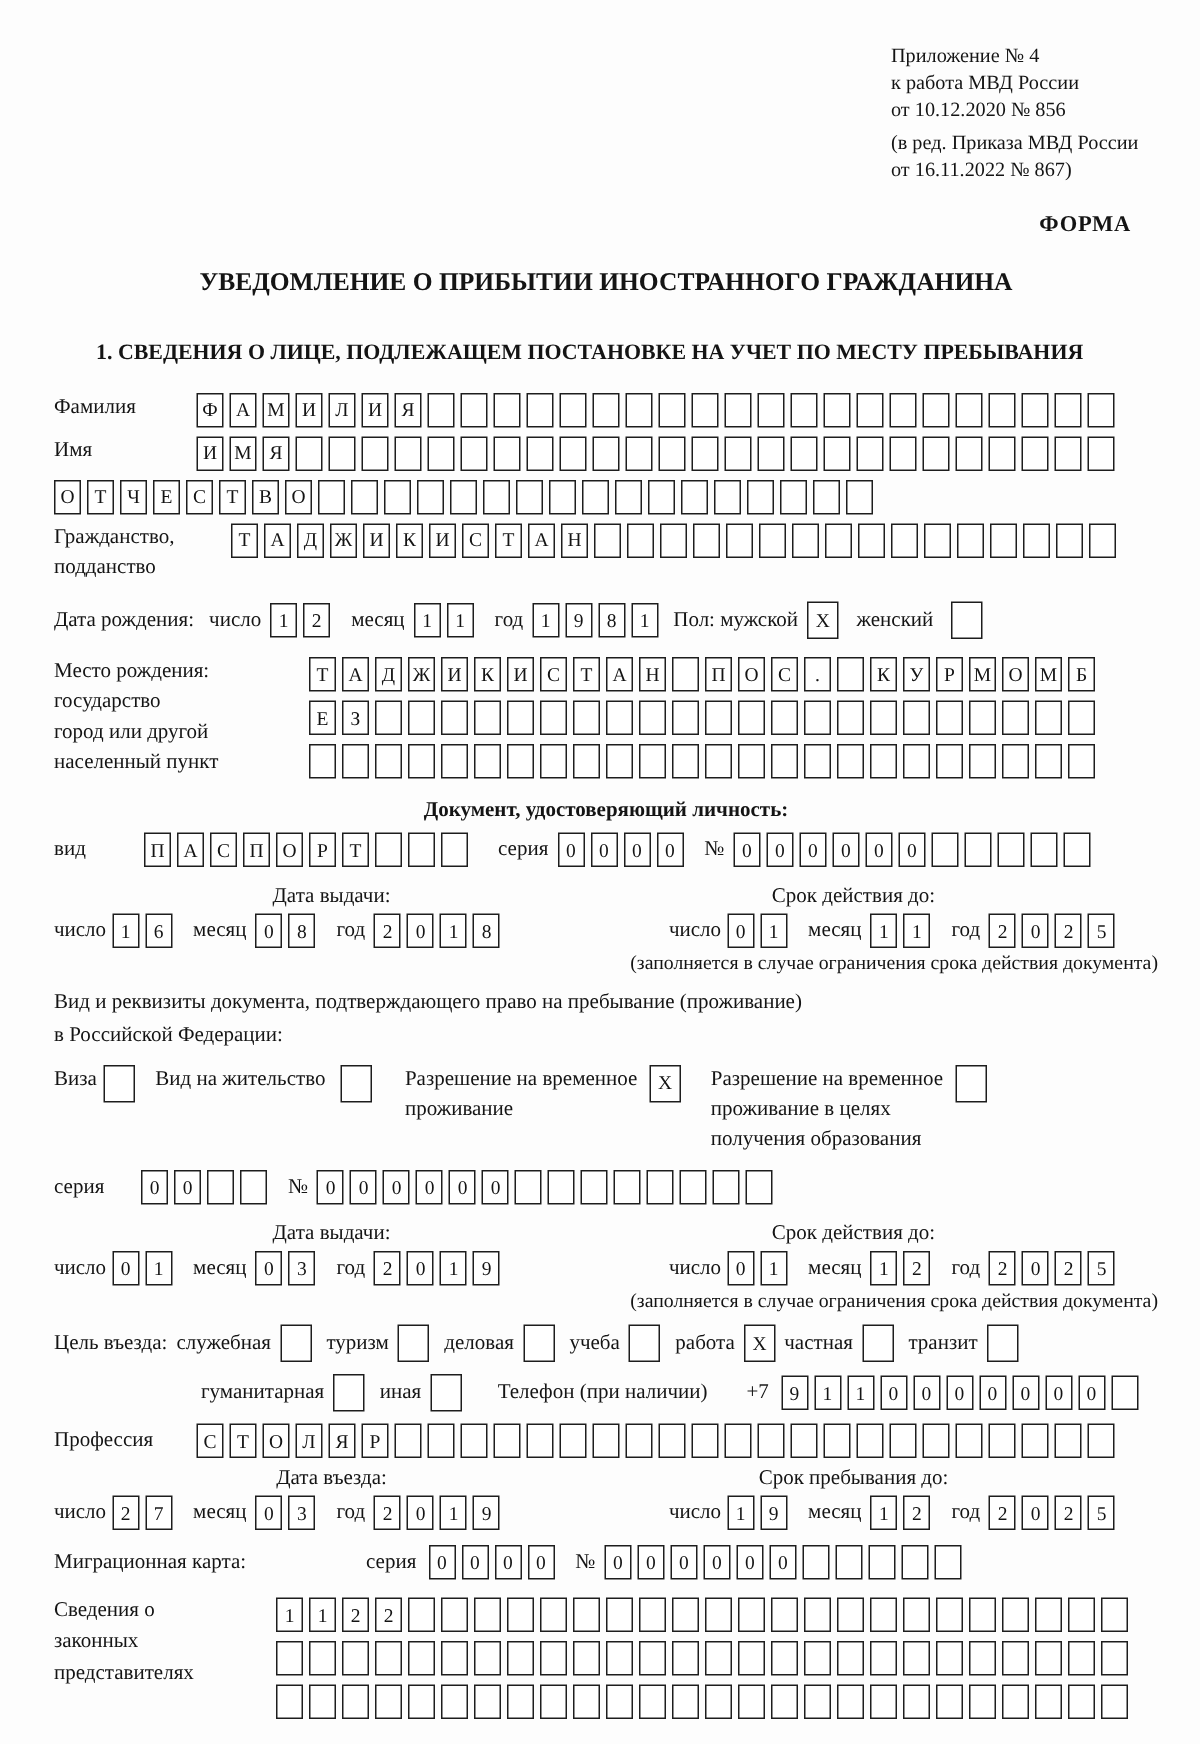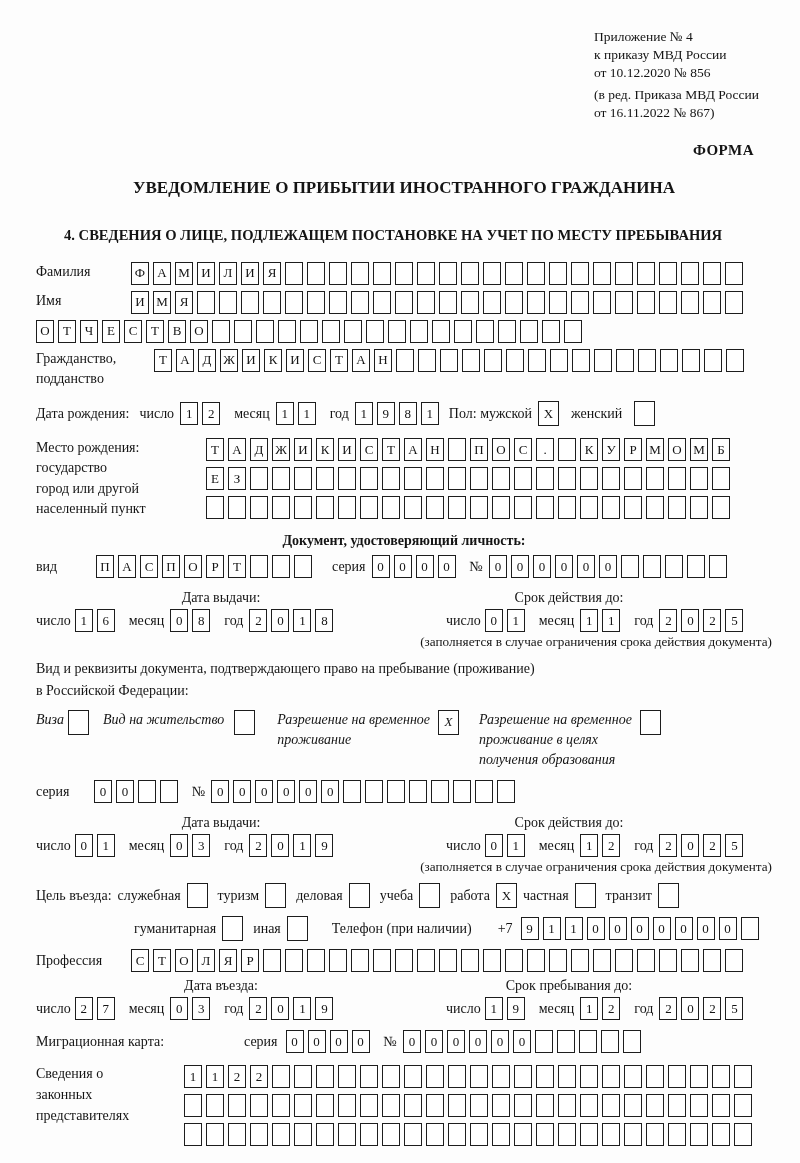--- a/index.html
+++ b/index.html
@@ -31,54 +31,54 @@
   .dlabel{margin:0 6px 0 10px;}
   .stack > .boxes{display:flex;margin-bottom:6px;}
   .doc-heading{text-align:center;font-weight:bold;margin:8px 0 6px 0;}
   .dates-row{display:flex;margin-bottom:2px;}
   .dhalf-l{width:370px;flex:none;} .dhalf-r{flex:1;}
   .dhead-l{width:370px;flex:none;text-align:center;padding-left:0;}
   .dhead-r{flex:1;text-align:center;padding-right:40px;}
   .dates-heads{display:flex;margin-top:6px;margin-bottom:3px;}
   .note-right{text-align:right;font-size:13.2px;margin:2px 0 8px 0;}
   .intro{line-height:1.55;}
-  .permit-row{display:flex;align-items:flex-start;margin-top:8px;margin-bottom:10px;font-style:italic;}
+  .permit-row{display:flex;align-items:flex-start;margin-top:8px;margin-bottom:10px;}
   .pgroup{display:flex;align-items:flex-start;}
   .pgroup .plabel{line-height:1.45;}
   .pcenter{}
   .purpose-row{display:flex;align-items:center;margin-bottom:8px;}
   .purpose-row .opt{display:inline-flex;align-items:center;margin-right:10px;}
   .opt .olabel{margin-right:6px;}
   .rep-wrap{display:flex;align-items:flex-start;margin-top:4px;}
   .rep-label{width:148px;flex:none;line-height:1.5;}
 </style>
 </head>
 <body>
 
 <div class="page">
 
   
   <div class="hdr-block">
     <div>Приложение № 4</div>
-    <div>к приказу МВД России</div>
+    <div>к работа МВД России</div>
     <div>от 10.12.2020 № 856</div>
     <div class="hdr-amend">
       <div>(в ред. Приказа МВД России</div>
       <div>от 16.11.2022 № 867)</div>
     </div>
   </div>
 
   <div class="forma">ФОРМА</div>
 
   
   <div class="title">
     <div>УВЕДОМЛЕНИЕ О ПРИБЫТИИ ИНОСТРАННОГО ГРАЖДАНИНА</div>
   </div>
 
-  <div class="sec-heading">4. СВЕДЕНИЯ О ЛИЦЕ, ПОДЛЕЖАЩЕМ ПОСТАНОВКЕ НА УЧЕТ ПО МЕСТУ ПРЕБЫВАНИЯ</div>
+  <div class="sec-heading">1. СВЕДЕНИЯ О ЛИЦЕ, ПОДЛЕЖАЩЕМ ПОСТАНОВКЕ НА УЧЕТ ПО МЕСТУ ПРЕБЫВАНИЯ</div>
 
   
   <div class="frow">
     <div class="flabel" style="width:95px">Фамилия</div>
     <div class="boxes">
         <span class="cell">Ф</span>
         <span class="cell">А</span>
         <span class="cell">М</span>
         <span class="cell">И</span>
         <span class="cell">Л</span>

